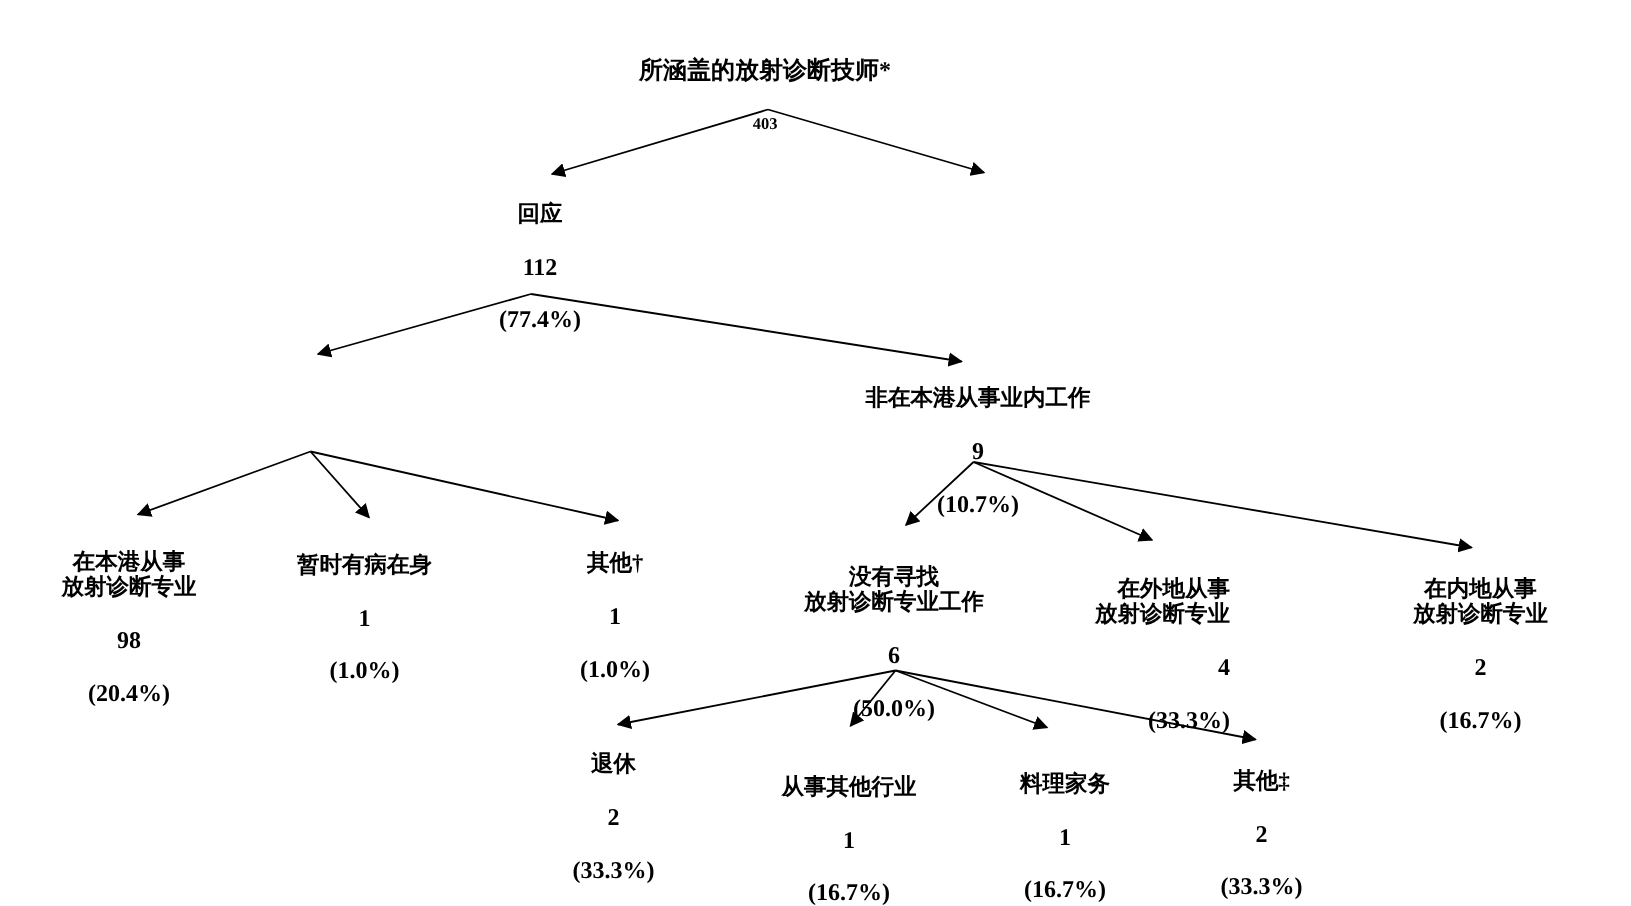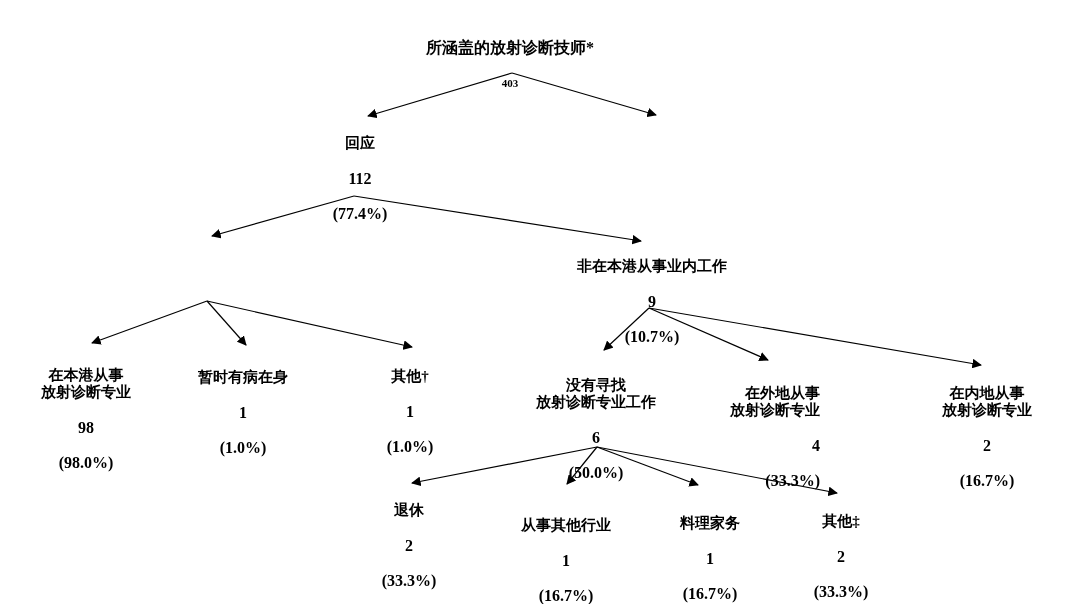--- a/index.html
+++ b/index.html
@@ -93,21 +93,21 @@
   <div class="node" style="left:652px; top:224px;">
     <div class="label">非在本港从事业内工作</div>
     <div class="count">9</div>
     <div class="pct">(10.7%)</div>
   </div>
 
   <div class="node" style="left:86px; top:333px;">
     <div class="label">在本港从事
 放射诊断专业</div>
     <div class="count">98</div>
-    <div class="pct">(98.0%)</div>
+    <div class="pct">(20.4%)</div>
   </div>
 
   <div class="node" style="left:243px; top:335px;">
     <div class="label">暂时有病在身</div>
     <div class="count">1</div>
     <div class="pct">(1.0%)</div>
   </div>
 
   <div class="node" style="left:410px; top:334px;">
     <div class="label">其他†</div>

